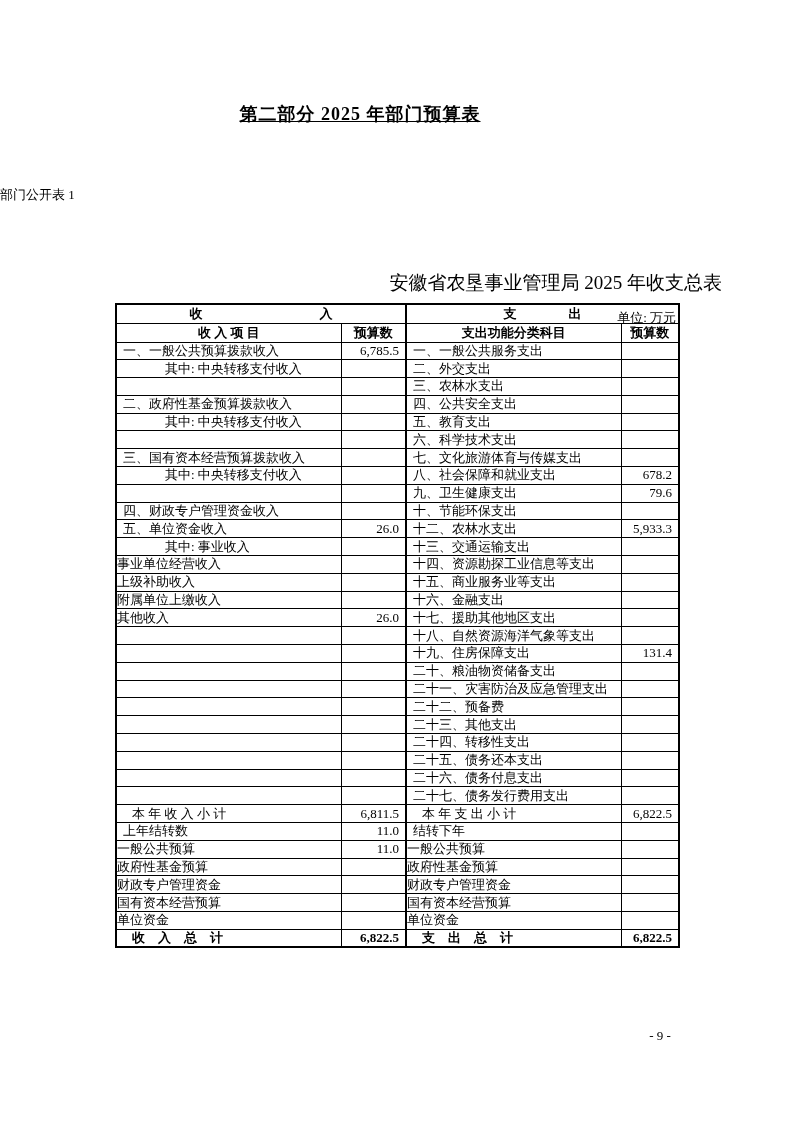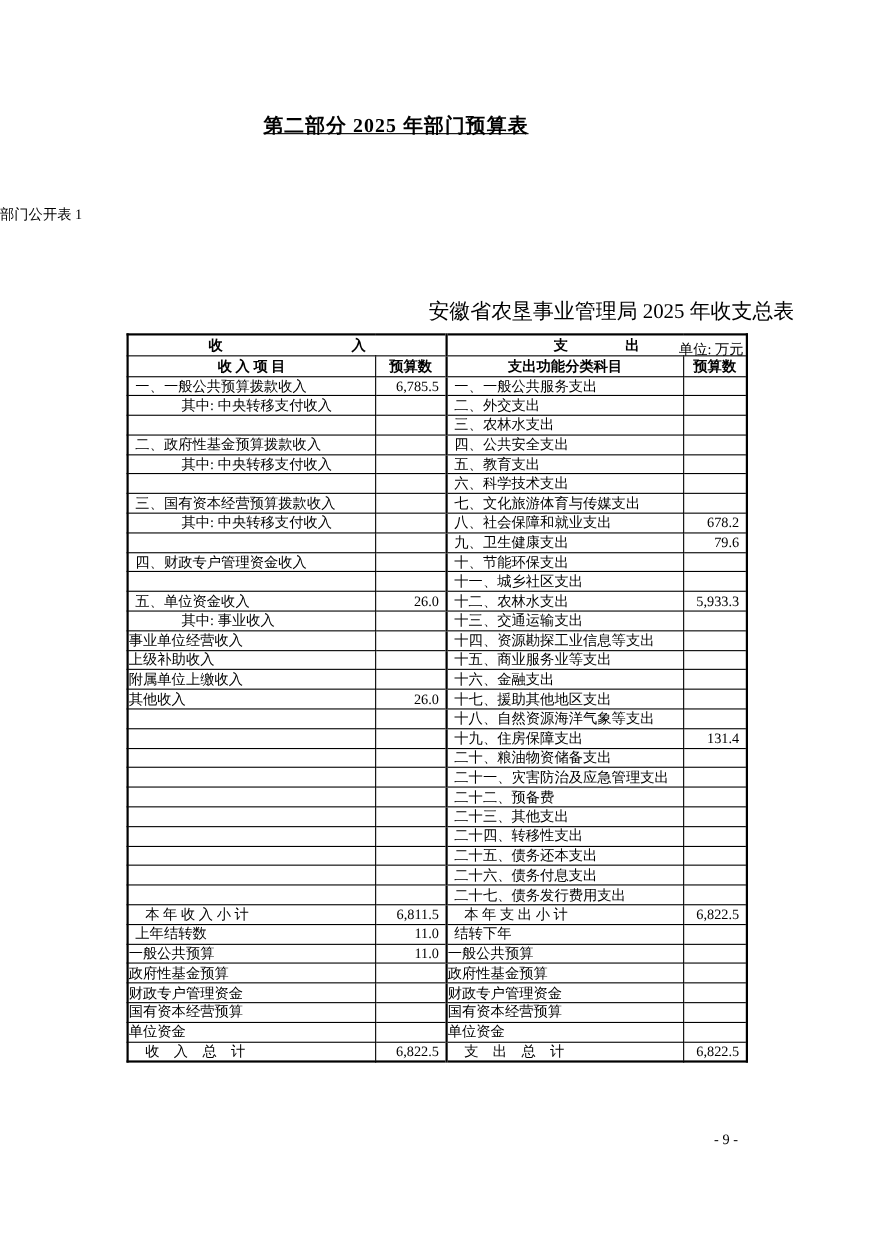--- a/index.html
+++ b/index.html
@@ -42,21 +42,21 @@
   table.budget th { font-weight:bold; text-align:center; height:19px; }
   table.budget td { height:17.8px; }
   .mid { border-left:2px solid #000 !important; }
   td.item { text-align:left; }
   td.val { text-align:right; padding-right:6px; }
   td.l0 { padding-left:6px; }
   td.l1 { padding-left:48px; }
   td.l2 { }
   td.l3 { }
   td.ctr { text-align:left; padding-left:15px; }
-  tr.bold td { font-weight:normal; }
+  tr.bold td { font-weight:bold; }
   .page-number {
     position:absolute; top:1028px; left:600px; width:120px;
     text-align:center; font-size:13px; white-space:nowrap;
   }
 </style>
 </head>
 <body>
 
 <div class="doc-title">第二部分 2025 年部门预算表</div>
 <div class="table-label">部门公开表 1</div>
@@ -137,26 +137,20 @@
     <td class="item mid l0">九、卫生健康支出</td>
     <td class="val">79.6</td>
   </tr>
       <tr>
     <td class="item l0">四、财政专户管理资金收入</td>
     <td class="val"></td>
     <td class="item mid l0">十、节能环保支出</td>
     <td class="val"></td>
   </tr>
       <tr>
-    <td class="item l0"></td>
-    <td class="val"></td>
-    <td class="item mid l0">十一、城乡社区支出</td>
-    <td class="val"></td>
-  </tr>
-      <tr>
     <td class="item l0">五、单位资金收入</td>
     <td class="val">26.0</td>
     <td class="item mid l0">十二、农林水支出</td>
     <td class="val">5,933.3</td>
   </tr>
       <tr>
     <td class="item l1">其中: 事业收入</td>
     <td class="val"></td>
     <td class="item mid l0">十三、交通运输支出</td>
     <td class="val"></td>

